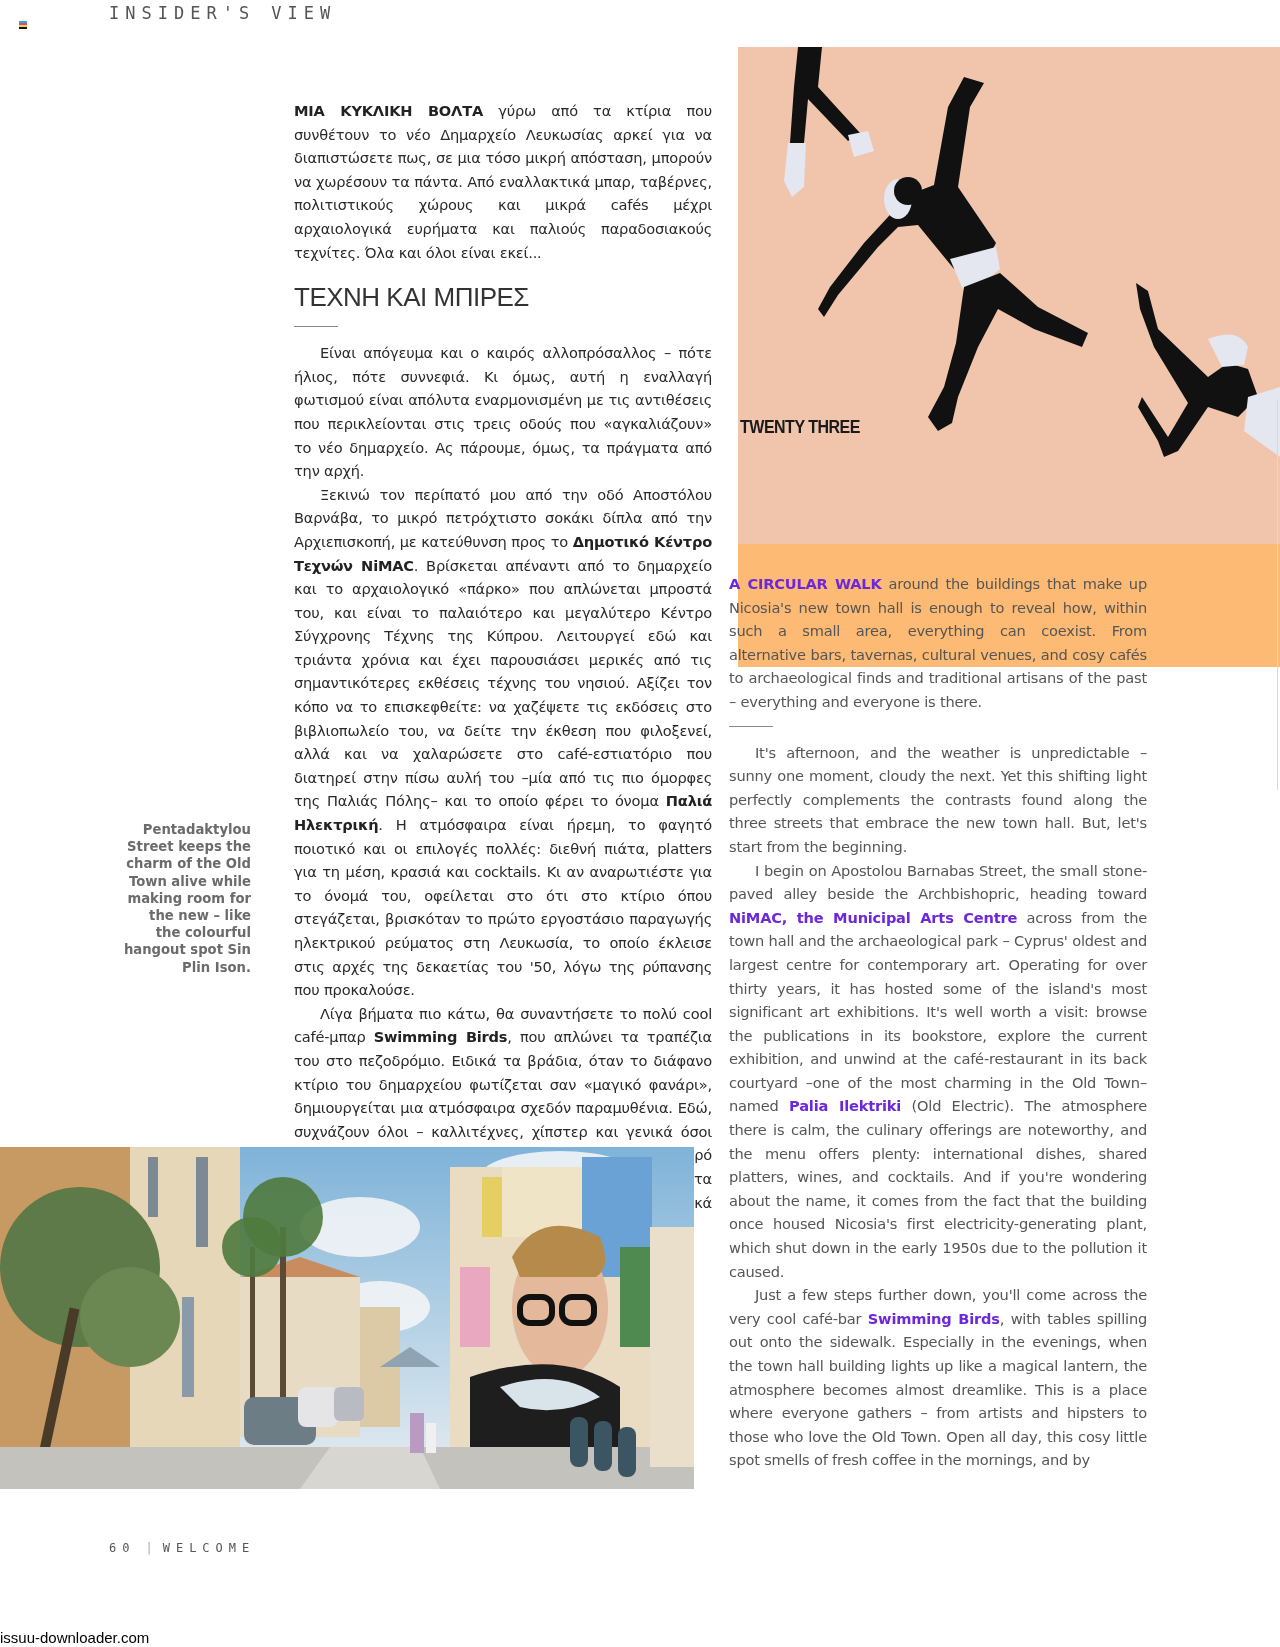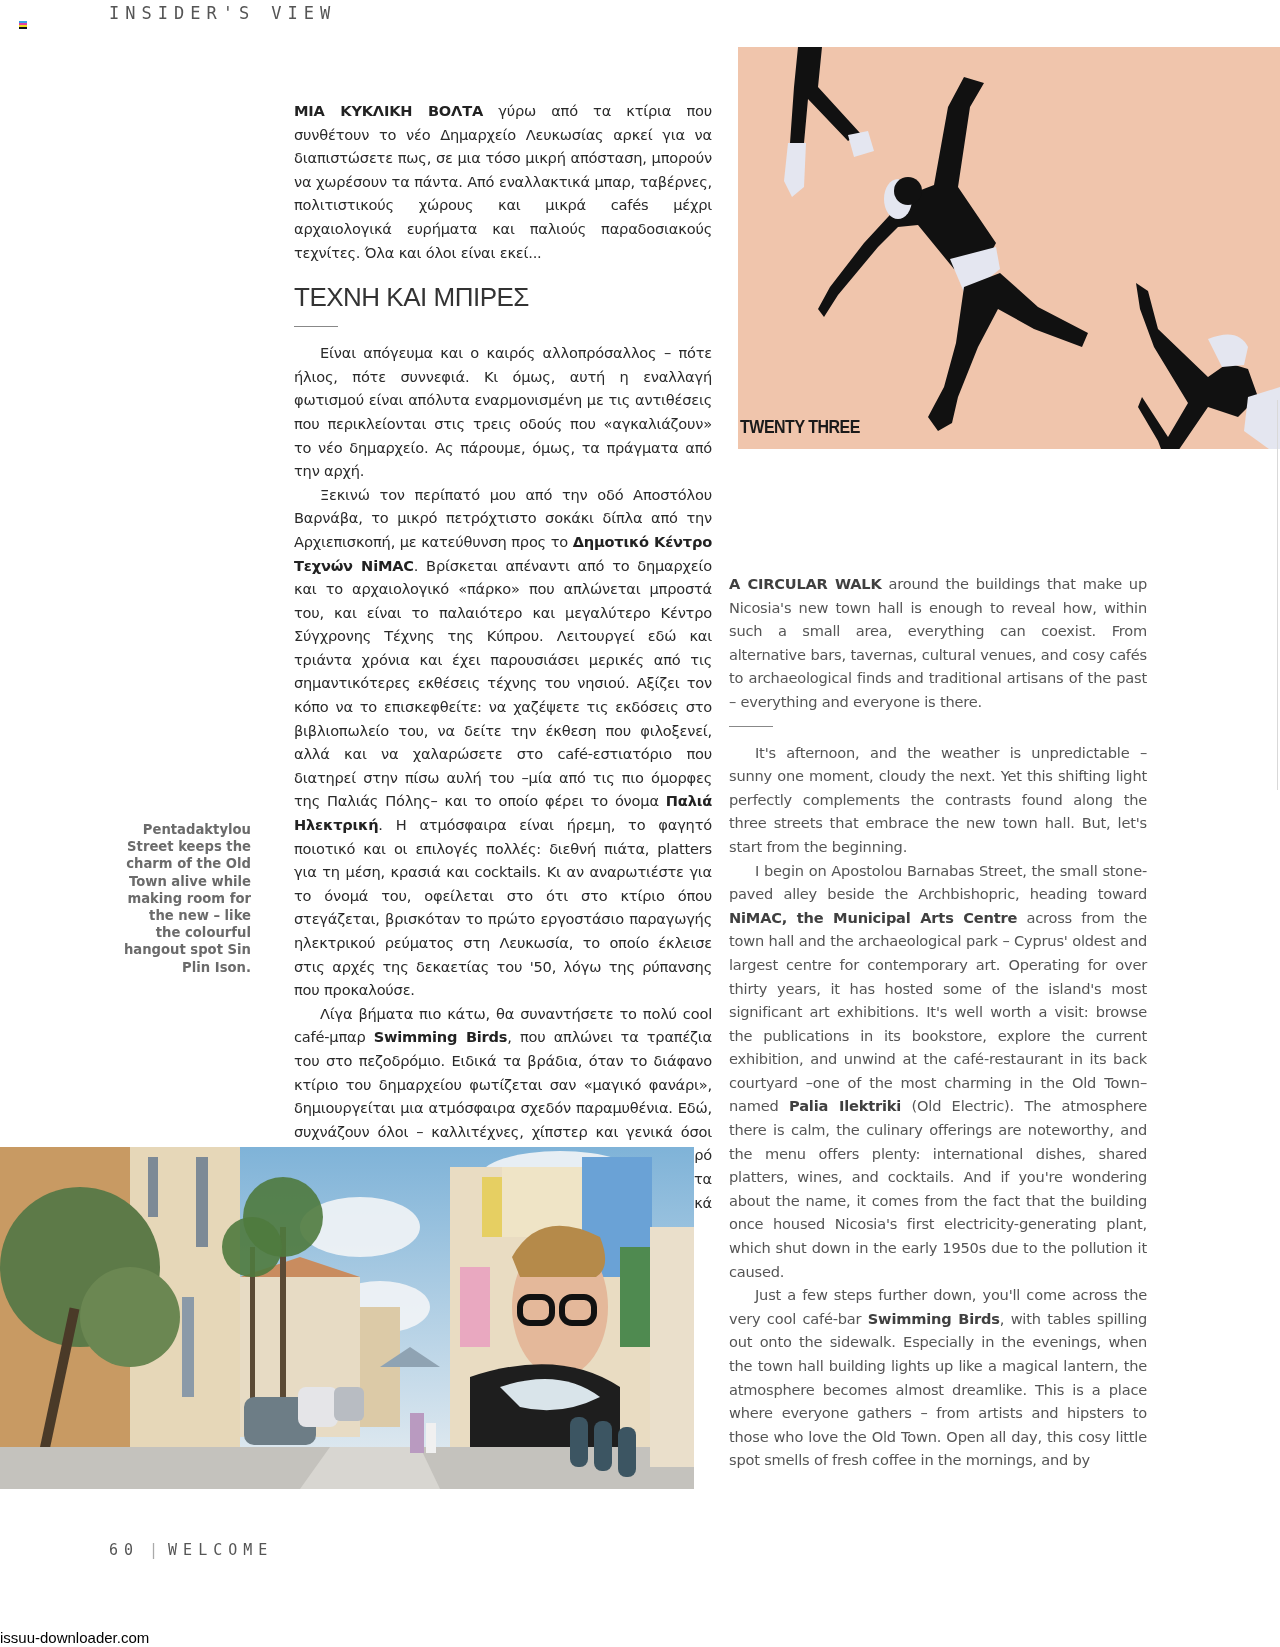--- a/index.html
+++ b/index.html
@@ -12,29 +12,29 @@
   .col p { margin: 0; }
   .col p.indent { text-indent: 26px; }
   .gr-col { left: 286px; top: 99px; width: 418px; color: #2a2a2a; letter-spacing: -0.2px; margin-left: 8px; }
   .en-col { left: 729px; top: 572px; width: 418px; color: #555; letter-spacing: -0.2px; }
   .heading { font-size: 26px; font-weight: 300; letter-spacing: -0.5px; color: #333; margin: 20px 0 0 0; line-height: 34px; font-family: "Liberation Sans", sans-serif; }
   .gr-col .heading { margin-top: 16px; }
   .rule { width: 44px; height: 1px; background: #888; margin: 12px 0 14px 0; }
   .caption { left: 120px; top: 821px; width: 131px; text-align: right; font-size: 13.2px; line-height: 17.2px; font-weight: bold; }
   .caption .gr { color: #333; }
   .caption .en { color: #6b6b6b; }
-  .photo-top { left: 738px; top: 47px; width: 542px; height: 402px; background: #fdba74; overflow: hidden; }
+  .photo-top { left: 738px; top: 47px; width: 542px; height: 620px; background: #fdba74; overflow: hidden; }
   .photo-top .tt { left: 2px; top: 371px; font-family: "Liberation Sans", sans-serif; font-weight: bold; font-size: 16px; letter-spacing: -0.5px; color: #1a1a1a; transform: scaleY(1.15); }
   .photo-bottom { left: 0; top: 1147px; width: 694px; height: 342px; overflow: hidden; background: #cfd9df; }
-  .page-foot { left: 109px; top: 1541px; font-size: 15px; letter-spacing: 6px; color: #555; font-family: "DejaVu Sans Mono", monospace; }
+  .page-foot { left: 109px; top: 1541px; font-size: 12px; letter-spacing: 6px; color: #555; font-family: "DejaVu Sans Mono", monospace; }
   .page-foot .sep { color: #aaa; margin: 0 10px; letter-spacing: 0; }
   .watermark { left: 0; top: 1629px; font-size: 15px; color: #000; font-family: "Liberation Sans", sans-serif; }
   .right-edge { left: 1277px; top: 400px; width: 1px; height: 390px; background: #d9d9d9; }
   b { font-weight: bold; color: #222; }
-  .en-col b { color: #404040; }
+  .en-col b { color: #6d28d9; }
 </style>
 </head>
 <body>
 
 <div class="abs cmyk">
   <span style="background:#3aa0e0"></span>
   <span style="background:#e040a0"></span>
   <span style="background:#f0e020"></span>
   <span style="background:#111"></span>
 </div>

